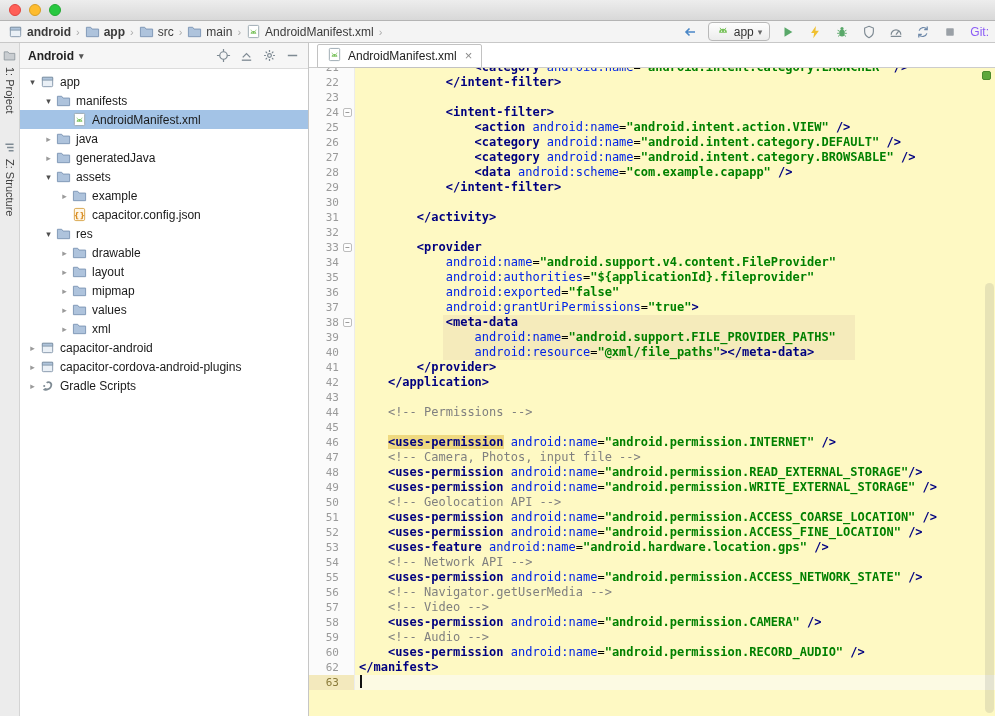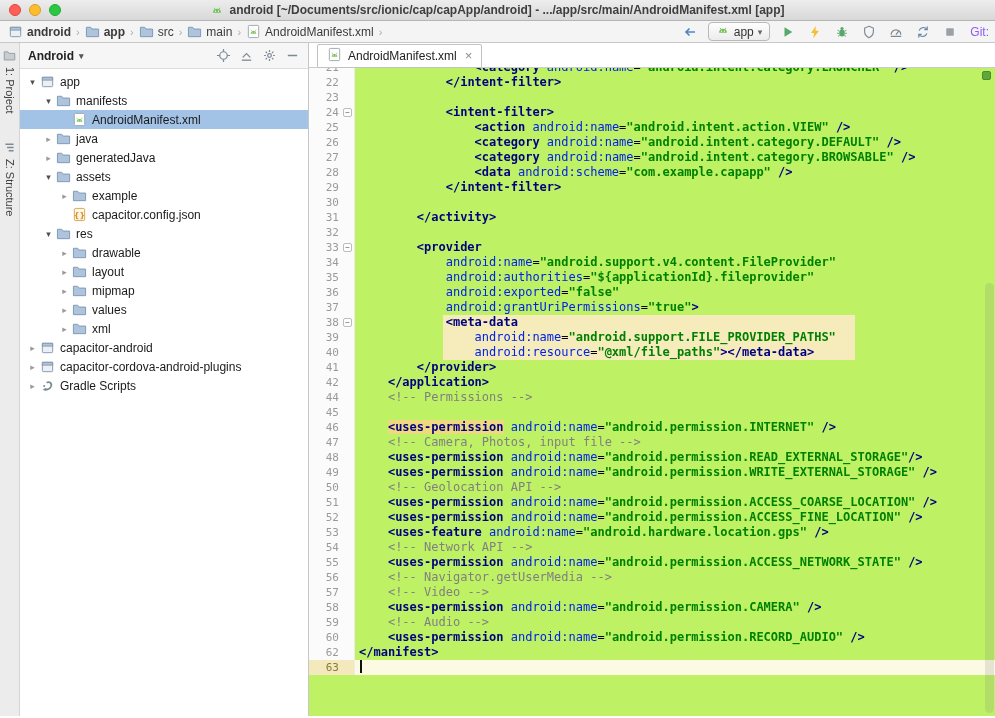--- a/index.html
+++ b/index.html
@@ -48,21 +48,21 @@
   .tree-row.selected{background:var(--selection-blue,#A3C3E6)}
   .tw-arrow{width:13px;text-align:center;font-size:9px;color:#4F4F4F;flex:none}
   .tw-arrow.collapsed{color:#9A9A9A}
   .tw-ic{width:17px;display:inline-flex;justify-content:center;margin-right:4px;flex:none}
 
   .editor-col{flex:1;display:flex;flex-direction:column;min-width:0}
   .tabbar{height:25px;background:#FFF;border-bottom:1px solid #CCC;display:flex;align-items:center;padding-left:8px}
   .tab{display:flex;align-items:center;gap:6px;height:24px;margin-top:1px;padding:0 9px;border:1px solid #C2C2C2;border-radius:2px 2px 0 0;background:#FFF;font-size:12px;color:#222}
   .tab-close{color:#8B8B8B;font-size:13px;margin-left:2px}
 
-  .editor-body{flex:1;position:relative;overflow:hidden;background:#bef264;font-family:"DejaVu Sans Mono","Liberation Mono",monospace;font-size:12px}
+  .editor-body{flex:1;position:relative;overflow:hidden;background:#fef9c3;font-family:"DejaVu Sans Mono","Liberation Mono",monospace;font-size:12px}
   .code-pane{position:absolute;top:-8px;left:0;right:0}
   .row{display:flex;height:15px;line-height:15px;white-space:pre}
   .gutter{width:46px;flex:none;text-align:right;padding-right:15px;color:#9A9A9A;font-size:11px;background:#FBFBFB;border-right:1px solid #ECECEC;position:relative}
   .code{flex:1;padding-left:4px;position:relative}
   .row.band .code{background:linear-gradient(90deg,transparent 88px,var(--band-yellow,#F5EBBB) 88px,var(--band-yellow,#F5EBBB) 500px,transparent 500px)}
   .row.caret-line{background:var(--caret-line,#FCFAE3)}
   .row.caret-line .gutter{background:#F3E9BD;color:#8A7A3A}
   .caret-bar{display:inline-block;width:2px;height:13px;background:#111;vertical-align:text-top;margin-left:1px}
   .fold{position:absolute;right:2px;top:3px;width:9px;height:9px;border:1px solid #BDBDBD;border-radius:2px;background:#FDFDFD;color:#555;font-size:8px;line-height:7px;text-align:center;font-family:"Liberation Sans",sans-serif}
   .tk-p{color:#000}
@@ -77,31 +77,20 @@
 </head>
 <body>
 
 <div class="window">
 
   <div class="titlebar">
     <div class="traffic">
       <span class="tl red"></span>
       <span class="tl yellow"></span>
       <span class="tl green"></span>
-    </div>
-    <div class="title-wrap">
-      <span class="title-icon">
-          <svg width="14" height="14" viewBox="0 0 16 16">
-            <path d="M3.5 11a4.5 4.5 0 0 1 9 0z" fill="#77C159"></path>
-            <circle cx="6.3" cy="9.3" r="0.7" fill="#fff"></circle>
-            <circle cx="9.7" cy="9.3" r="0.7" fill="#fff"></circle>
-            <path d="M5.5 6.9L4.6 5.5M10.5 6.9l0.9-1.4" stroke="#77C159" stroke-width="1"></path>
-          </svg>
-        </span>
-      <span>android [~/Documents/src/ionic/cap/capApp/android] - .../app/src/main/AndroidManifest.xml [app]</span>
     </div>
   </div>
 
   <div class="navbar">
     <div class="crumbs">
         <span class="crumb">
           <span class="crumb-ic">
             <svg width="15" height="15" viewBox="0 0 16 16">
               <rect x="2.5" y="3.5" width="11" height="10" rx="1" fill="#EAF0F6" stroke="#8598AB"></rect>
               <rect x="2.5" y="3.5" width="11" height="3" fill="#AFC4DB" stroke="#8598AB"></rect>
@@ -462,20 +451,21 @@
             <div class="row"><span class="gutter">33<span class="fold">−</span></span><span class="code"><span class="tk-p">        </span><span class="tk-t">&lt;provider</span></span></div>
             <div class="row"><span class="gutter">34</span><span class="code"><span class="tk-p">            </span><span class="tk-a">android:name</span><span class="tk-p">=</span><span class="tk-v">"android.support.v4.content.FileProvider"</span></span></div>
             <div class="row"><span class="gutter">35</span><span class="code"><span class="tk-p">            </span><span class="tk-a">android:authorities</span><span class="tk-p">=</span><span class="tk-v">"${applicationId}.fileprovider"</span></span></div>
             <div class="row"><span class="gutter">36</span><span class="code"><span class="tk-p">            </span><span class="tk-a">android:exported</span><span class="tk-p">=</span><span class="tk-v">"false"</span></span></div>
             <div class="row"><span class="gutter">37</span><span class="code"><span class="tk-p">            </span><span class="tk-a">android:grantUriPermissions</span><span class="tk-p">=</span><span class="tk-v">"true"</span><span class="tk-t">&gt;</span></span></div>
             <div class="row band"><span class="gutter">38<span class="fold">−</span></span><span class="code"><span class="tk-p">            </span><span class="tk-t">&lt;meta-data</span></span></div>
             <div class="row band"><span class="gutter">39</span><span class="code"><span class="tk-p">                </span><span class="tk-a">android:name</span><span class="tk-p">=</span><span class="tk-v">"android.support.FILE_PROVIDER_PATHS"</span></span></div>
             <div class="row band"><span class="gutter">40</span><span class="code"><span class="tk-p">                </span><span class="tk-a">android:resource</span><span class="tk-p">=</span><span class="tk-v">"@xml/file_paths"</span><span class="tk-t">&gt;&lt;/meta-data&gt;</span></span></div>
             <div class="row"><span class="gutter">41</span><span class="code"><span class="tk-p">        </span><span class="tk-t">&lt;/provider&gt;</span></span></div>
             <div class="row"><span class="gutter">42</span><span class="code"><span class="tk-p">    </span><span class="tk-t">&lt;/application&gt;</span></span></div>
+            <div class="row"><span class="gutter">43</span><span class="code"></span></div>
             <div class="row"><span class="gutter">44</span><span class="code"><span class="tk-p">    </span><span class="tk-c">&lt;!-- Permissions --&gt;</span></span></div>
             <div class="row"><span class="gutter">45</span><span class="code"></span></div>
             <div class="row"><span class="gutter">46</span><span class="code"><span class="tk-p">    </span><span class="tk-t tk-hl">&lt;uses-permission</span><span class="tk-p"> </span><span class="tk-a">android:name</span><span class="tk-p">=</span><span class="tk-v">"android.permission.INTERNET"</span><span class="tk-p"> </span><span class="tk-t">/&gt;</span></span></div>
             <div class="row"><span class="gutter">47</span><span class="code"><span class="tk-p">    </span><span class="tk-c">&lt;!-- Camera, Photos, input file --&gt;</span></span></div>
             <div class="row"><span class="gutter">48</span><span class="code"><span class="tk-p">    </span><span class="tk-t">&lt;uses-permission</span><span class="tk-p"> </span><span class="tk-a">android:name</span><span class="tk-p">=</span><span class="tk-v">"android.permission.READ_EXTERNAL_STORAGE"</span><span class="tk-t">/&gt;</span></span></div>
             <div class="row"><span class="gutter">49</span><span class="code"><span class="tk-p">    </span><span class="tk-t">&lt;uses-permission</span><span class="tk-p"> </span><span class="tk-a">android:name</span><span class="tk-p">=</span><span class="tk-v">"android.permission.WRITE_EXTERNAL_STORAGE"</span><span class="tk-p"> </span><span class="tk-t">/&gt;</span></span></div>
             <div class="row"><span class="gutter">50</span><span class="code"><span class="tk-p">    </span><span class="tk-c">&lt;!-- Geolocation API --&gt;</span></span></div>
             <div class="row"><span class="gutter">51</span><span class="code"><span class="tk-p">    </span><span class="tk-t">&lt;uses-permission</span><span class="tk-p"> </span><span class="tk-a">android:name</span><span class="tk-p">=</span><span class="tk-v">"android.permission.ACCESS_COARSE_LOCATION"</span><span class="tk-p"> </span><span class="tk-t">/&gt;</span></span></div>
             <div class="row"><span class="gutter">52</span><span class="code"><span class="tk-p">    </span><span class="tk-t">&lt;uses-permission</span><span class="tk-p"> </span><span class="tk-a">android:name</span><span class="tk-p">=</span><span class="tk-v">"android.permission.ACCESS_FINE_LOCATION"</span><span class="tk-p"> </span><span class="tk-t">/&gt;</span></span></div>
             <div class="row"><span class="gutter">53</span><span class="code"><span class="tk-p">    </span><span class="tk-t">&lt;uses-feature</span><span class="tk-p"> </span><span class="tk-a">android:name</span><span class="tk-p">=</span><span class="tk-v">"android.hardware.location.gps"</span><span class="tk-p"> </span><span class="tk-t">/&gt;</span></span></div>

